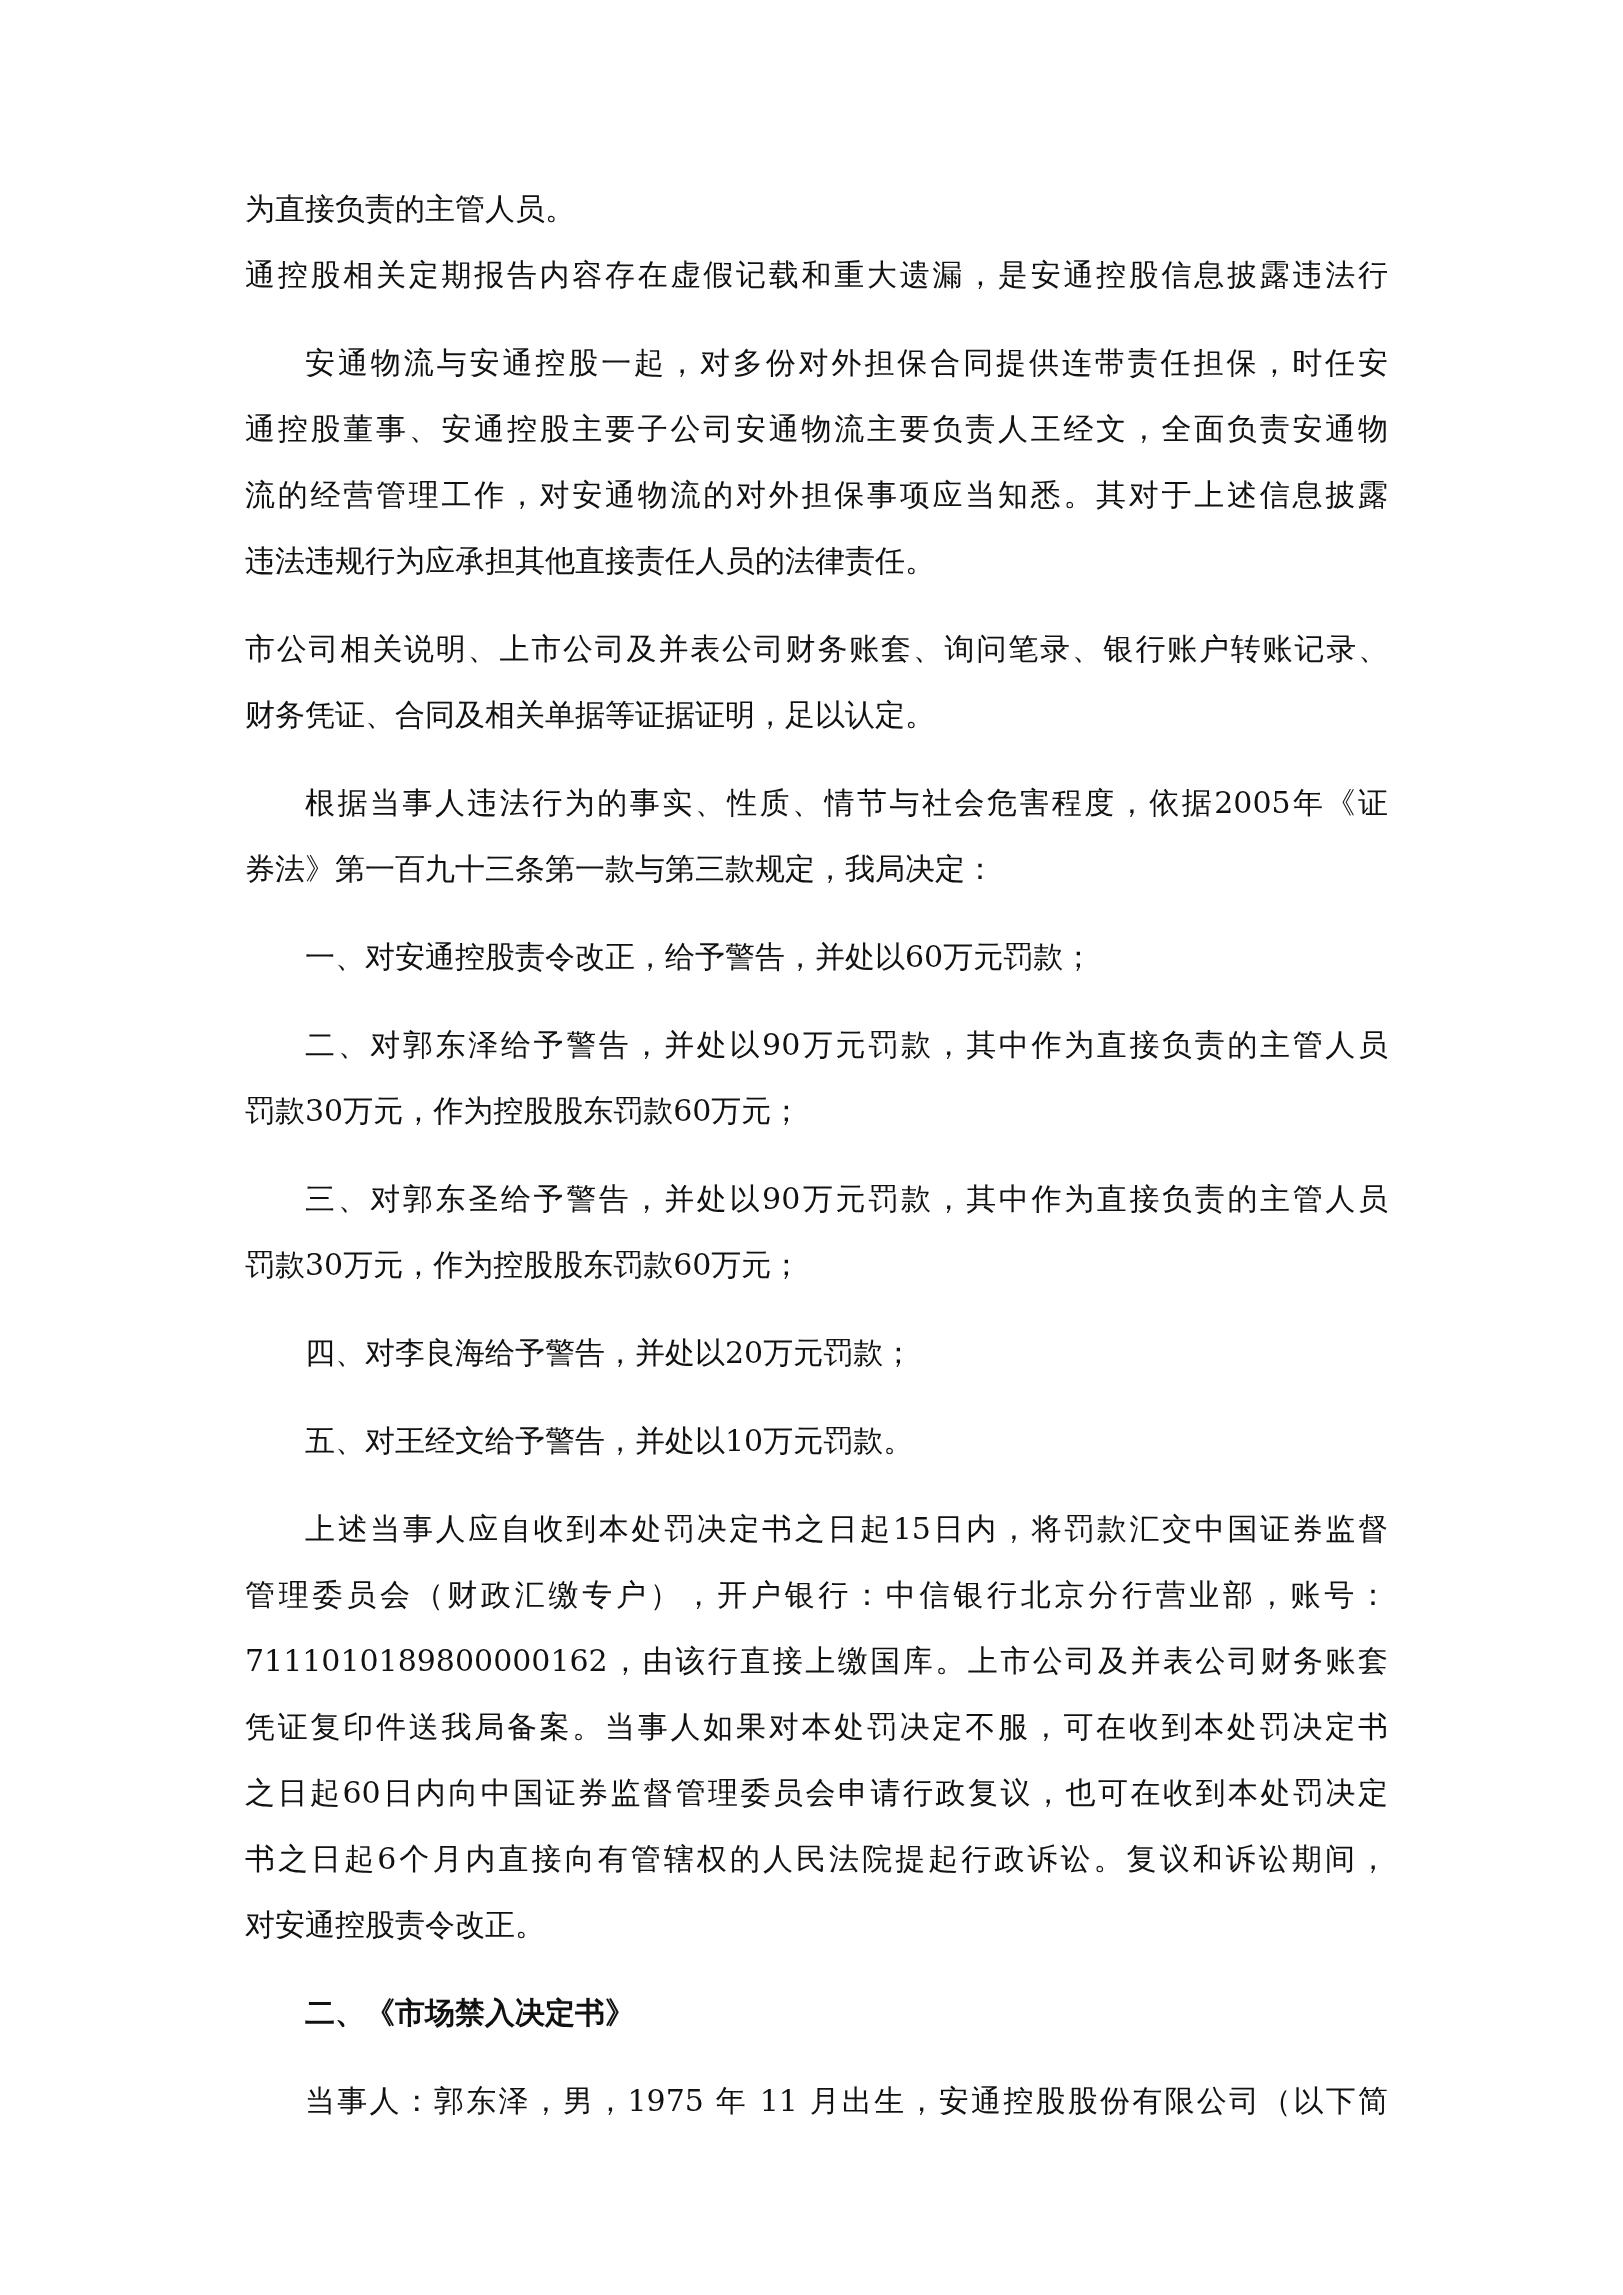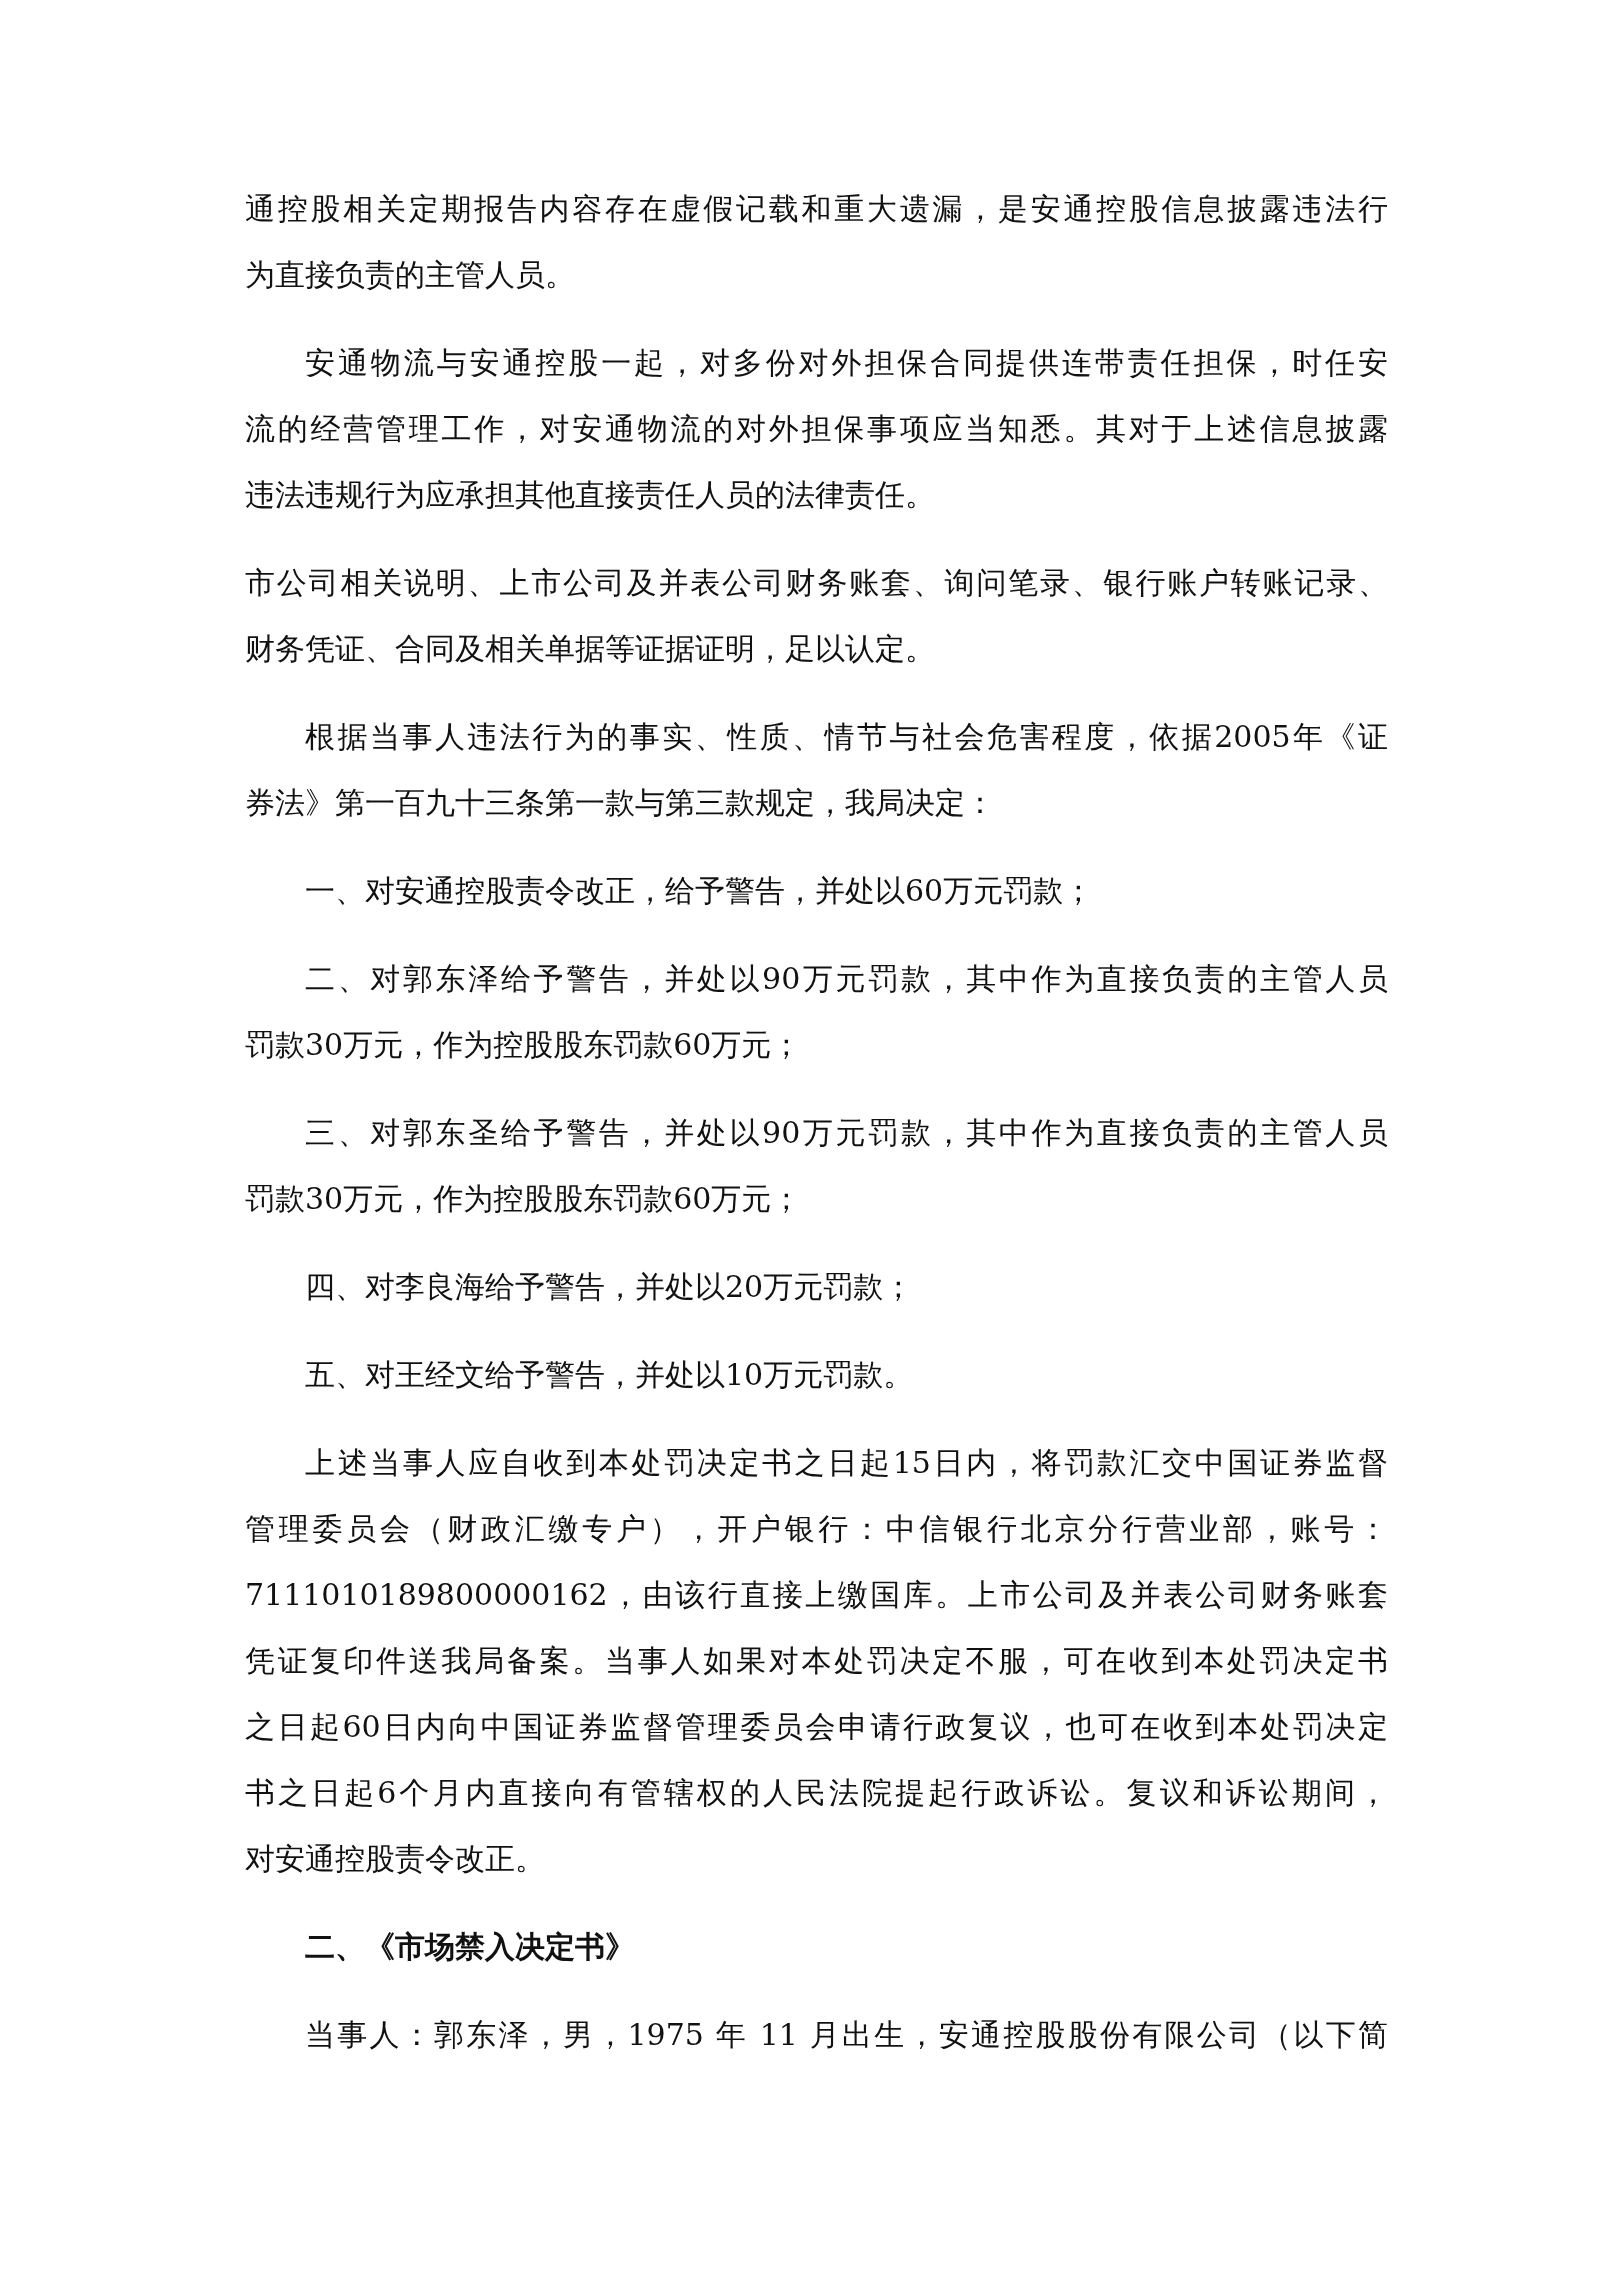--- a/index.html
+++ b/index.html
@@ -42,26 +42,27 @@
     .line.last {
       text-align-last: left;
     }
   </style>
 </head>
 <body>
 
 <div class="page">
 
   <p class="para">
+    <span class="line last">为直接负责的主管人员。</span>
     <span class="line">通控股相关定期报告内容存在虚假记载和重大遗漏，是安通控股信息披露违法行</span>
-    <span class="line last">为直接负责的主管人员。</span>
   </p>
 
   <p class="para">
     <span class="line" style="padding-left:60px">安通物流与安通控股一起，对多份对外担保合同提供连带责任担保，时任安</span>
+    <span class="line">通控股董事、安通控股主要子公司安通物流主要负责人王经文，全面负责安通物</span>
     <span class="line">流的经营管理工作，对安通物流的对外担保事项应当知悉。其对于上述信息披露</span>
     <span class="line last">违法违规行为应承担其他直接责任人员的法律责任。</span>
   </p>
 
   <p class="para">
     <span class="line">市公司相关说明、上市公司及并表公司财务账套、询问笔录、银行账户转账记录、</span>
     <span class="line last">财务凭证、合同及相关单据等证据证明，足以认定。</span>
   </p>
 
   <p class="para">

